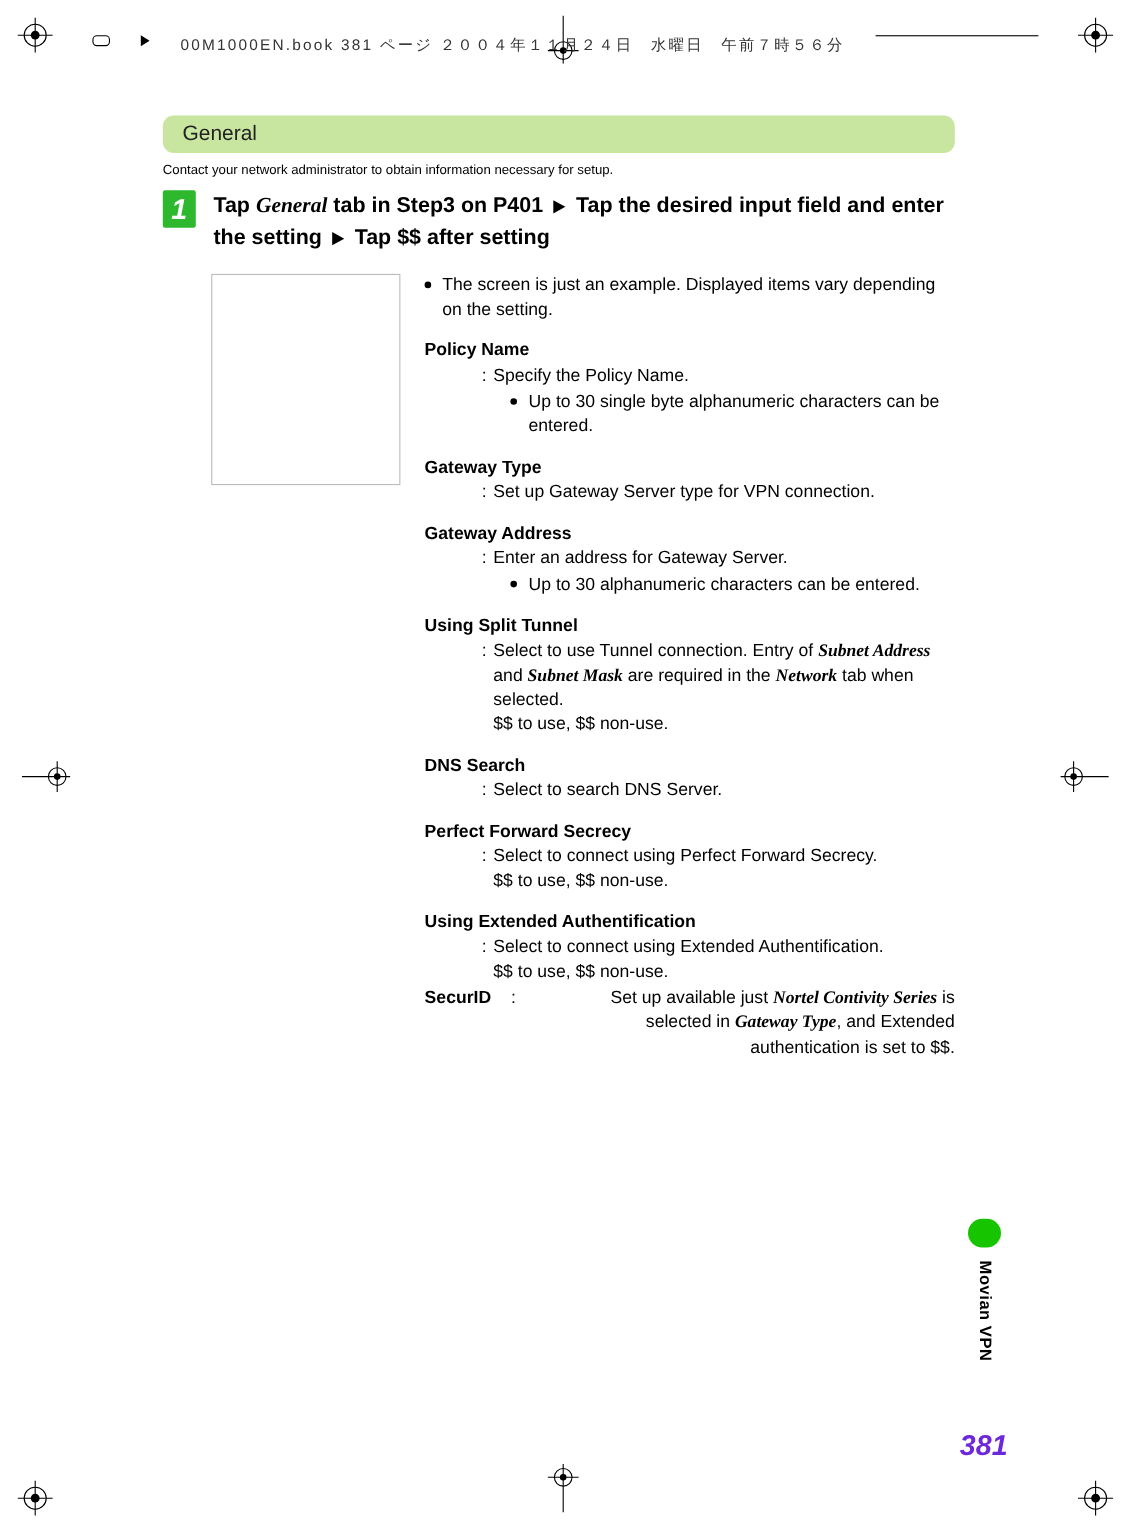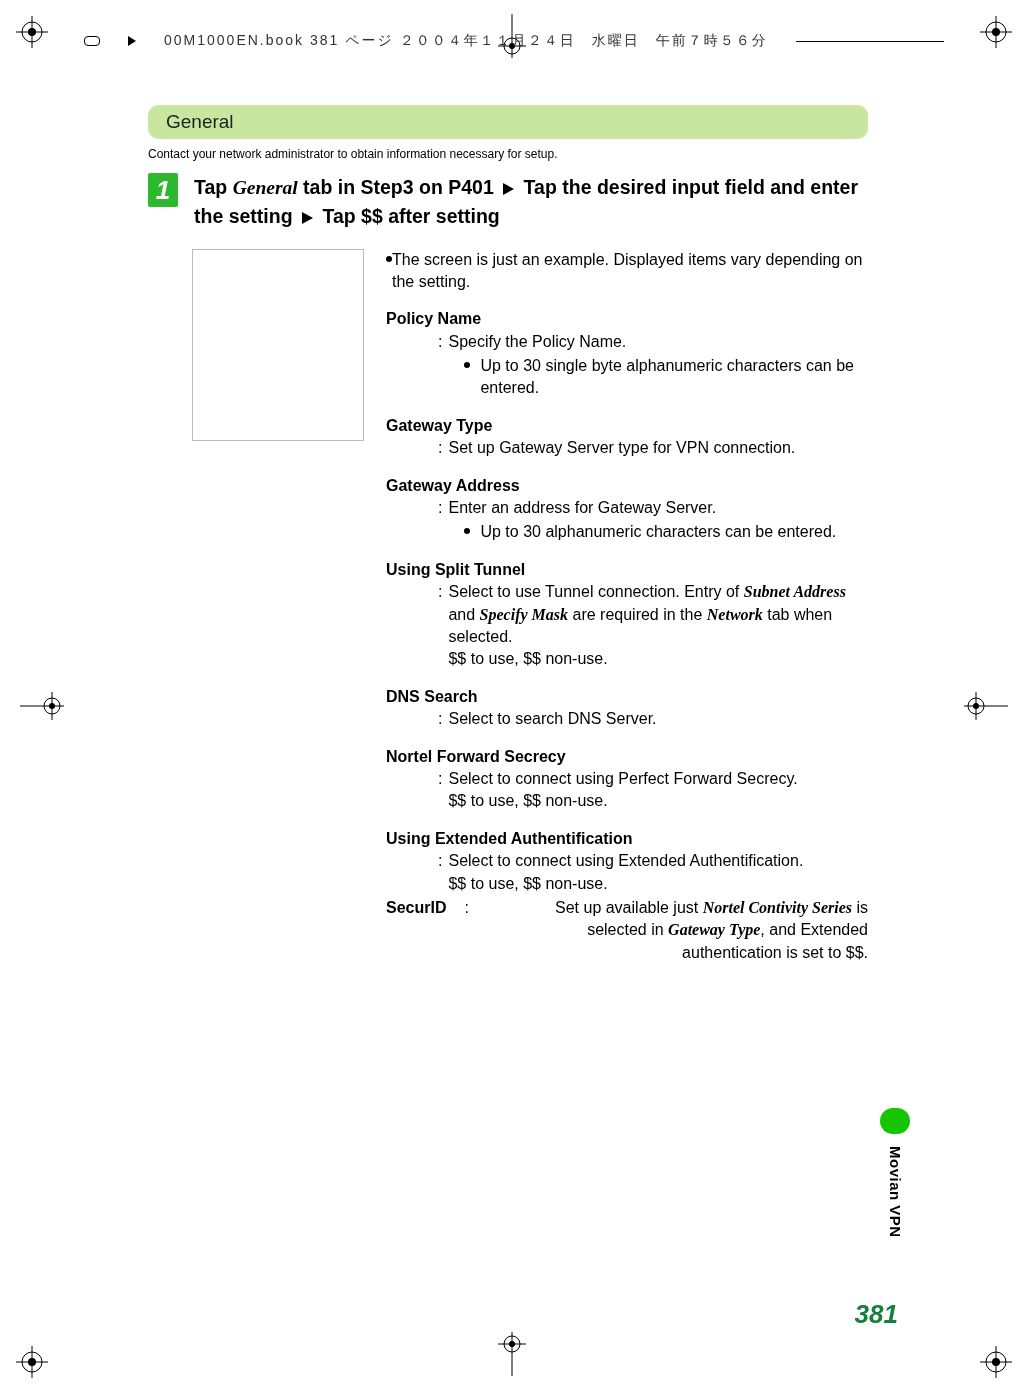--- a/index.html
+++ b/index.html
@@ -30,21 +30,20 @@
   .reg-right { right: 20px; top: 690px; }
   .reg-top { top: 14px; left: 496px; }
   .reg-bottom { bottom: 14px; left: 496px; }
 
   .page-header-line {
     position: absolute;
     top: 32px;
     left: 84px;
     right: 84px;
     display: flex;
-    align-items: center;
     gap: 28px;
     font-size: 14px;
     color: #333;
     letter-spacing: 2px;
   }
   .page-header-line .line {
     flex: 1;
     height: 1px;
     background: #000;
   }
@@ -128,20 +127,21 @@
     border: 1px solid #bbb;
     background: #fff;
     margin-left: 44px;
   }
   .definitions {
     font-size: 16px;
     line-height: 1.4;
   }
   .bullet-line {
     display: flex;
+    gap: 10px;
     margin-bottom: 6px;
   }
   .bullet-dot {
     flex-shrink: 0;
     width: 6px; height: 6px;
     background: #000;
     border-radius: 50%;
     margin-top: 7px;
   }
   .def-term {
@@ -191,26 +191,26 @@
     margin-bottom: 12px;
   }
   .side-tab-text {
     writing-mode: vertical-rl;
     font-weight: bold;
     font-size: 15px;
     letter-spacing: 0.5px;
   }
   .page-num {
     position: absolute;
-    right: 130px;
+    right: 112px;
     bottom: 64px;
     font-size: 26px;
     font-weight: bold;
     font-style: italic;
-    color: #15803d;
+    color: #6d28d9;
   }
 </style>
 </head>
 <body>
 
 <div class="crop-mark crop-tl">
   <svg width="32" height="32">
       <circle cx="16" cy="16" r="10" fill="none" stroke="#000"></circle>
       <circle cx="16" cy="16" r="4" fill="#000"></circle>
       <line x1="16" y1="0" x2="16" y2="32" stroke="#000"></line>
@@ -328,34 +328,34 @@
             <span class="bullet-dot"></span>
             <span>Up to 30 alphanumeric characters can be entered.</span>
           </div>
         </div>
       </div>
 
       <div class="def-term">Using Split Tunnel</div>
       <div class="def-row">
         <span class="colon">:</span>
         <div class="def-body">
-          <span>Select to use Tunnel connection. Entry of </span><span class="it2">Subnet Address</span><span> and </span><span class="it2">Specify Mask</span><span> are required in the </span><span class="it2">Network</span><span> tab when selected.</span>
+          <span>Select to use Tunnel connection. Entry of </span><span class="it2">Subnet Address</span><span> and </span><span class="it2">Subnet Mask</span><span> are required in the </span><span class="it2">Network</span><span> tab when selected.</span>
           <div>$$ to use, $$ non-use.</div>
         </div>
       </div>
 
       <div class="def-term">DNS Search</div>
       <div class="def-row">
         <span class="colon">:</span>
         <div class="def-body">
           <span>Select to search DNS Server.</span>
         </div>
       </div>
 
-      <div class="def-term">Nortel Forward Secrecy</div>
+      <div class="def-term">Perfect Forward Secrecy</div>
       <div class="def-row">
         <span class="colon">:</span>
         <div class="def-body">
           <span>Select to connect using Perfect Forward Secrecy.</span>
           <div>$$ to use, $$ non-use.</div>
         </div>
       </div>
 
       <div class="def-term">Using Extended Authentification</div>
       <div class="def-row">

